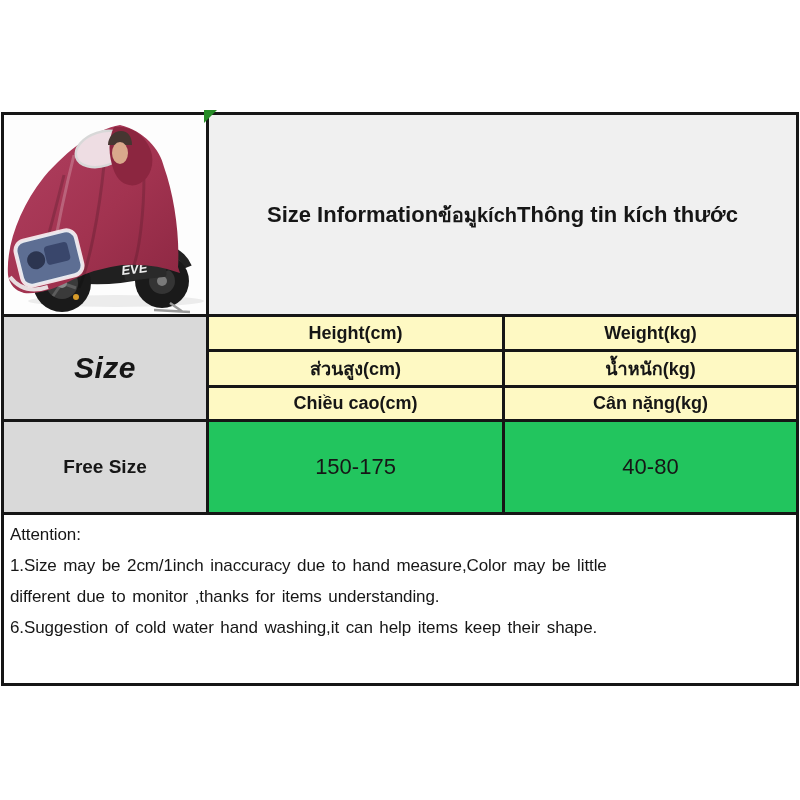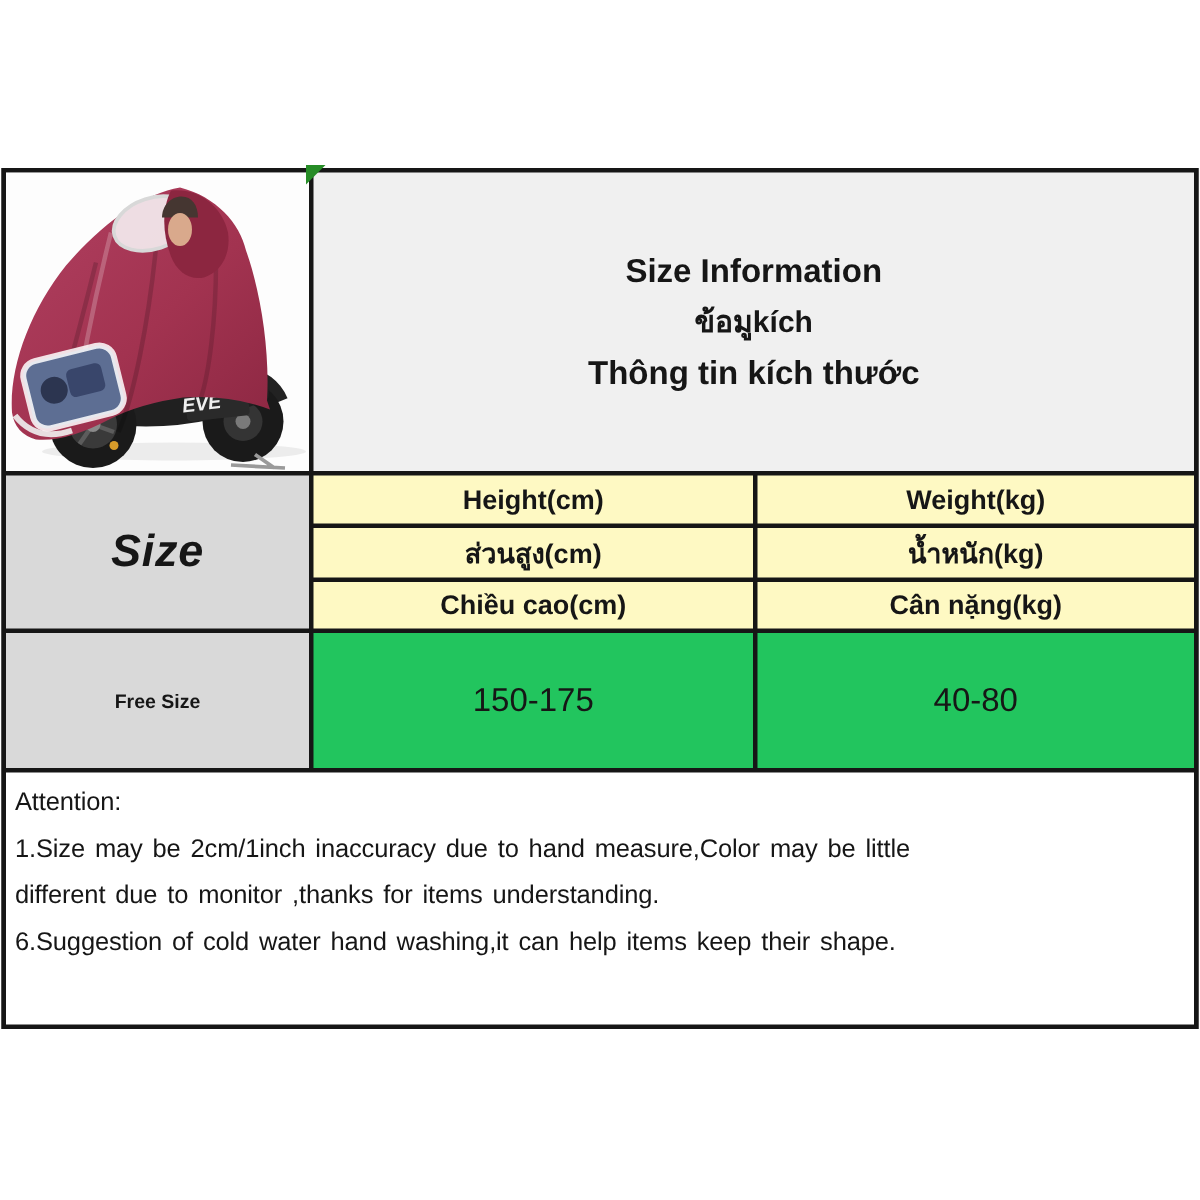--- a/index.html
+++ b/index.html
@@ -14,29 +14,29 @@
     grid-template-columns:202px 293px 291px;
     grid-template-rows:199px 32px 33px 31px 90px 168px;
     gap:3px;
   }
   .cell { display:flex; align-items:center; justify-content:center; text-align:center; }
 
   .cell-photo { grid-row:1; grid-column:1; background:#fdfdfd; overflow:hidden; }
   .cell-photo svg { display:block; width:100%; height:100%; }
 
   .cell-title { grid-row:1; grid-column:2 / 4; background:#f0f0f0;
-                flex-direction:column; line-height:34px; }
+                flex-direction:row; line-height:34px; }
   .title-en, .title-vi { font-size:22px; font-weight:bold; }
   .title-th { font-size:20px; font-weight:bold; }
 
   .cell-size { grid-row:2 / 5; grid-column:1; background:#d9d9d9;
                font-size:30px; font-weight:bold; letter-spacing:0.5px;font-style:italic; }
   .hdr  { background:#fef9c3; font-size:18px; font-weight:bold; }
   .cell-freesize { grid-row:5; grid-column:1; background:#d9d9d9;
-                   font-size:13px; font-weight:bold; }
+                   font-size:19px; font-weight:bold; }
   .cell-val { background:#22c55e; font-size:22px; }
 
   .cell-attention { grid-row:6; grid-column:1 / 4; background:#ffffff;
                     display:block; text-align:left; padding:4px 6px;
                     font-size:17px; line-height:31px; word-spacing:2px;
                     letter-spacing:-0.1px; white-space:nowrap; }
 
   .corner-marker { position:absolute; left:204px; top:110px; width:0; height:0;
                    border-top:13px solid #268c26; border-right:13px solid transparent; }
 </style>

